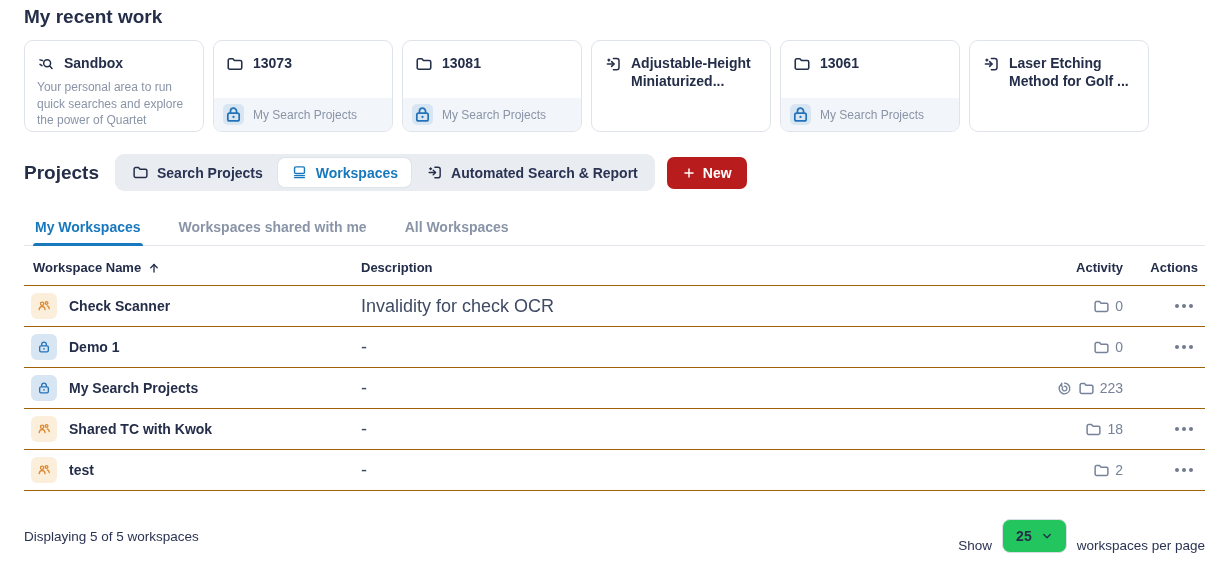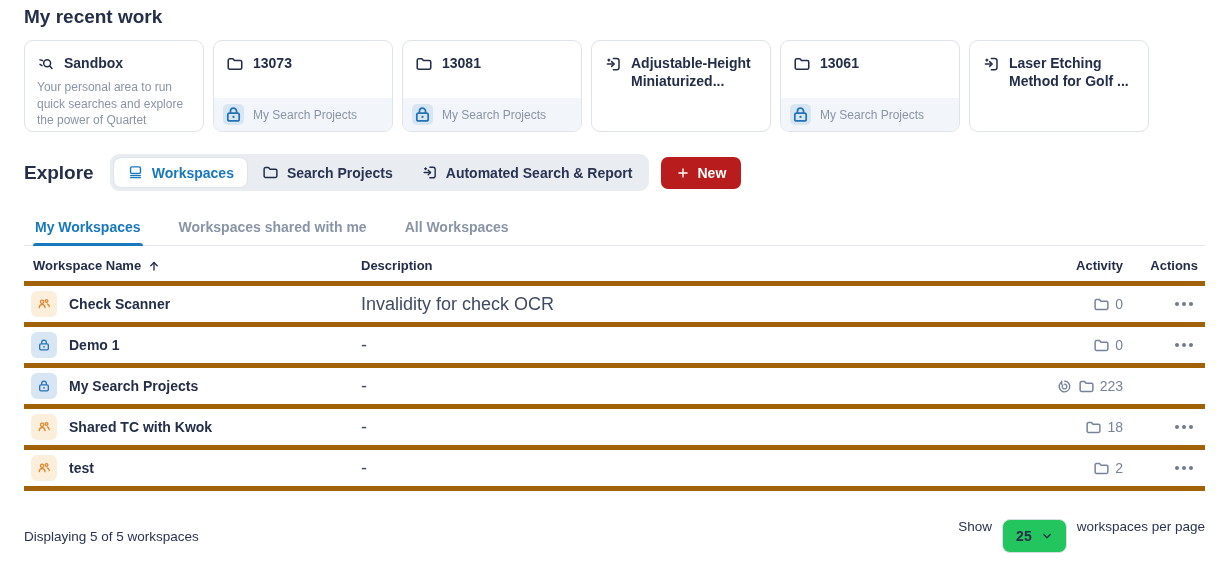--- a/index.html
+++ b/index.html
@@ -62,21 +62,21 @@
   .tab.active { color:#1878be; }
   .tab.active::after {
     content:""; position:absolute; left:0; right:0; bottom:-1px; height:3px;
     background:#1878be; border-radius:3px 3px 0 0;
   }
 
   
   .tbl { margin-top:4px; }
   .tbl-header, .tbl-row {
     display:grid; grid-template-columns: 337px 1fr 150px 78px;
-    align-items:center; border-bottom:5px solid #a16207;
+    align-items:center; border-bottom:1px solid #a16207;
   }
   .tbl-header { height:36px; font-size:13px; font-weight:700; color:#232d49; }
   .th-name { display:flex; align-items:center; gap:6px; padding-left:9px; cursor:pointer; }
   .th-name svg { width:14px; height:14px; }
   .th-activity { text-align:right; padding-right:4px; }
   .th-actions { text-align:right; padding-right:7px; }
   .tbl-row { height:41px; }
   .cell-name { display:flex; align-items:center; gap:12px; padding-left:7px; cursor:pointer; }
   .row-chip {
     width:26px; height:26px; border-radius:6px; flex:none;
@@ -93,21 +93,21 @@
   .cell-activity .aicon { width:17px; height:17px; }
   .cell-actions { display:flex; justify-content:flex-end; padding-right:10px; }
   .dots { display:flex; gap:3px; cursor:pointer; padding:6px 2px; }
   .dots i { width:4px; height:4px; border-radius:50%; background:#6f7a8f; display:block; }
 
   
   .list-footer {
     display:flex; justify-content:space-between; align-items:center; margin-top:28px;
     font-size:13.5px; color:#2a3352;
   }
-  .pager { display:flex; align-items:flex-start; gap:10px; }
+  .pager { display:flex; align-items:flex-end; gap:10px; }
   .page-size-select {
     display:flex; align-items:center; gap:9px; border:1px solid #d9dee6; border-radius:8px;
     padding:8px 13px; cursor:pointer; background:#22c55e;
   }
   .page-size-select .val { font-size:14px; font-weight:700; color:#242e49; }
   .page-size-select svg { width:12px; height:12px; }
 </style>
 </head>
 <body>
 
@@ -223,39 +223,39 @@
               <path d="M6.5 5.5v2.4M5.3 6.7h2.4"></path>
             </svg>
           </span>
       <span class="card-title">Laser Etching Method for Golf ...</span>
     </div>
 
   </div>
 </div>
 
   <div class="explore-row">
-    <h1 class="section-title">Explore</h1>
+    <h1 class="section-title">Projects</h1>
     <div class="seg-control">
+  <div class="seg">
+    <span class="sicon" style="display:flex">
+            <svg viewBox="0 0 24 24" fill="none" stroke="#242E49" stroke-width="2.1" stroke-linejoin="round">
+              <path d="M3 7a2 2 0 0 1 2-2h4.2l2.1 2.3H19a2 2 0 0 1 2 2V17a2 2 0 0 1-2 2H5a2 2 0 0 1-2-2z"></path>
+            </svg>
+          </span>
+    <span>Search Projects</span>
+  </div>
+
   <div class="seg active">
     <span class="sicon" style="display:flex">
             <svg viewBox="0 0 24 24" fill="none" stroke="#1878be" stroke-width="2" stroke-linecap="round">
               <rect x="5" y="4" width="14" height="9.5" rx="2"></rect>
               <path d="M5 16.4h14M5 19.2h14"></path>
             </svg>
           </span>
     <span>Workspaces</span>
-  </div>
-
-  <div class="seg">
-    <span class="sicon" style="display:flex">
-            <svg viewBox="0 0 24 24" fill="none" stroke="#242E49" stroke-width="2.1" stroke-linejoin="round">
-              <path d="M3 7a2 2 0 0 1 2-2h4.2l2.1 2.3H19a2 2 0 0 1 2 2V17a2 2 0 0 1-2 2H5a2 2 0 0 1-2-2z"></path>
-            </svg>
-          </span>
-    <span>Search Projects</span>
   </div>
 
   <div class="seg">
     <span class="sicon" style="display:flex">
             <svg viewBox="0 0 24 24" fill="none" stroke="#242E49" stroke-width="2" stroke-linecap="round" stroke-linejoin="round">
               <path d="M12.5 4.5H17a3 3 0 0 1 3 3v9a3 3 0 0 1-3 3h-4.5"></path>
               <path d="M4.5 12h8.5"></path>
               <path d="M10.2 8.8 13.5 12l-3.3 3.2"></path>
               <path d="M6.5 5.5v2.4M5.3 6.7h2.4"></path>
             </svg>

